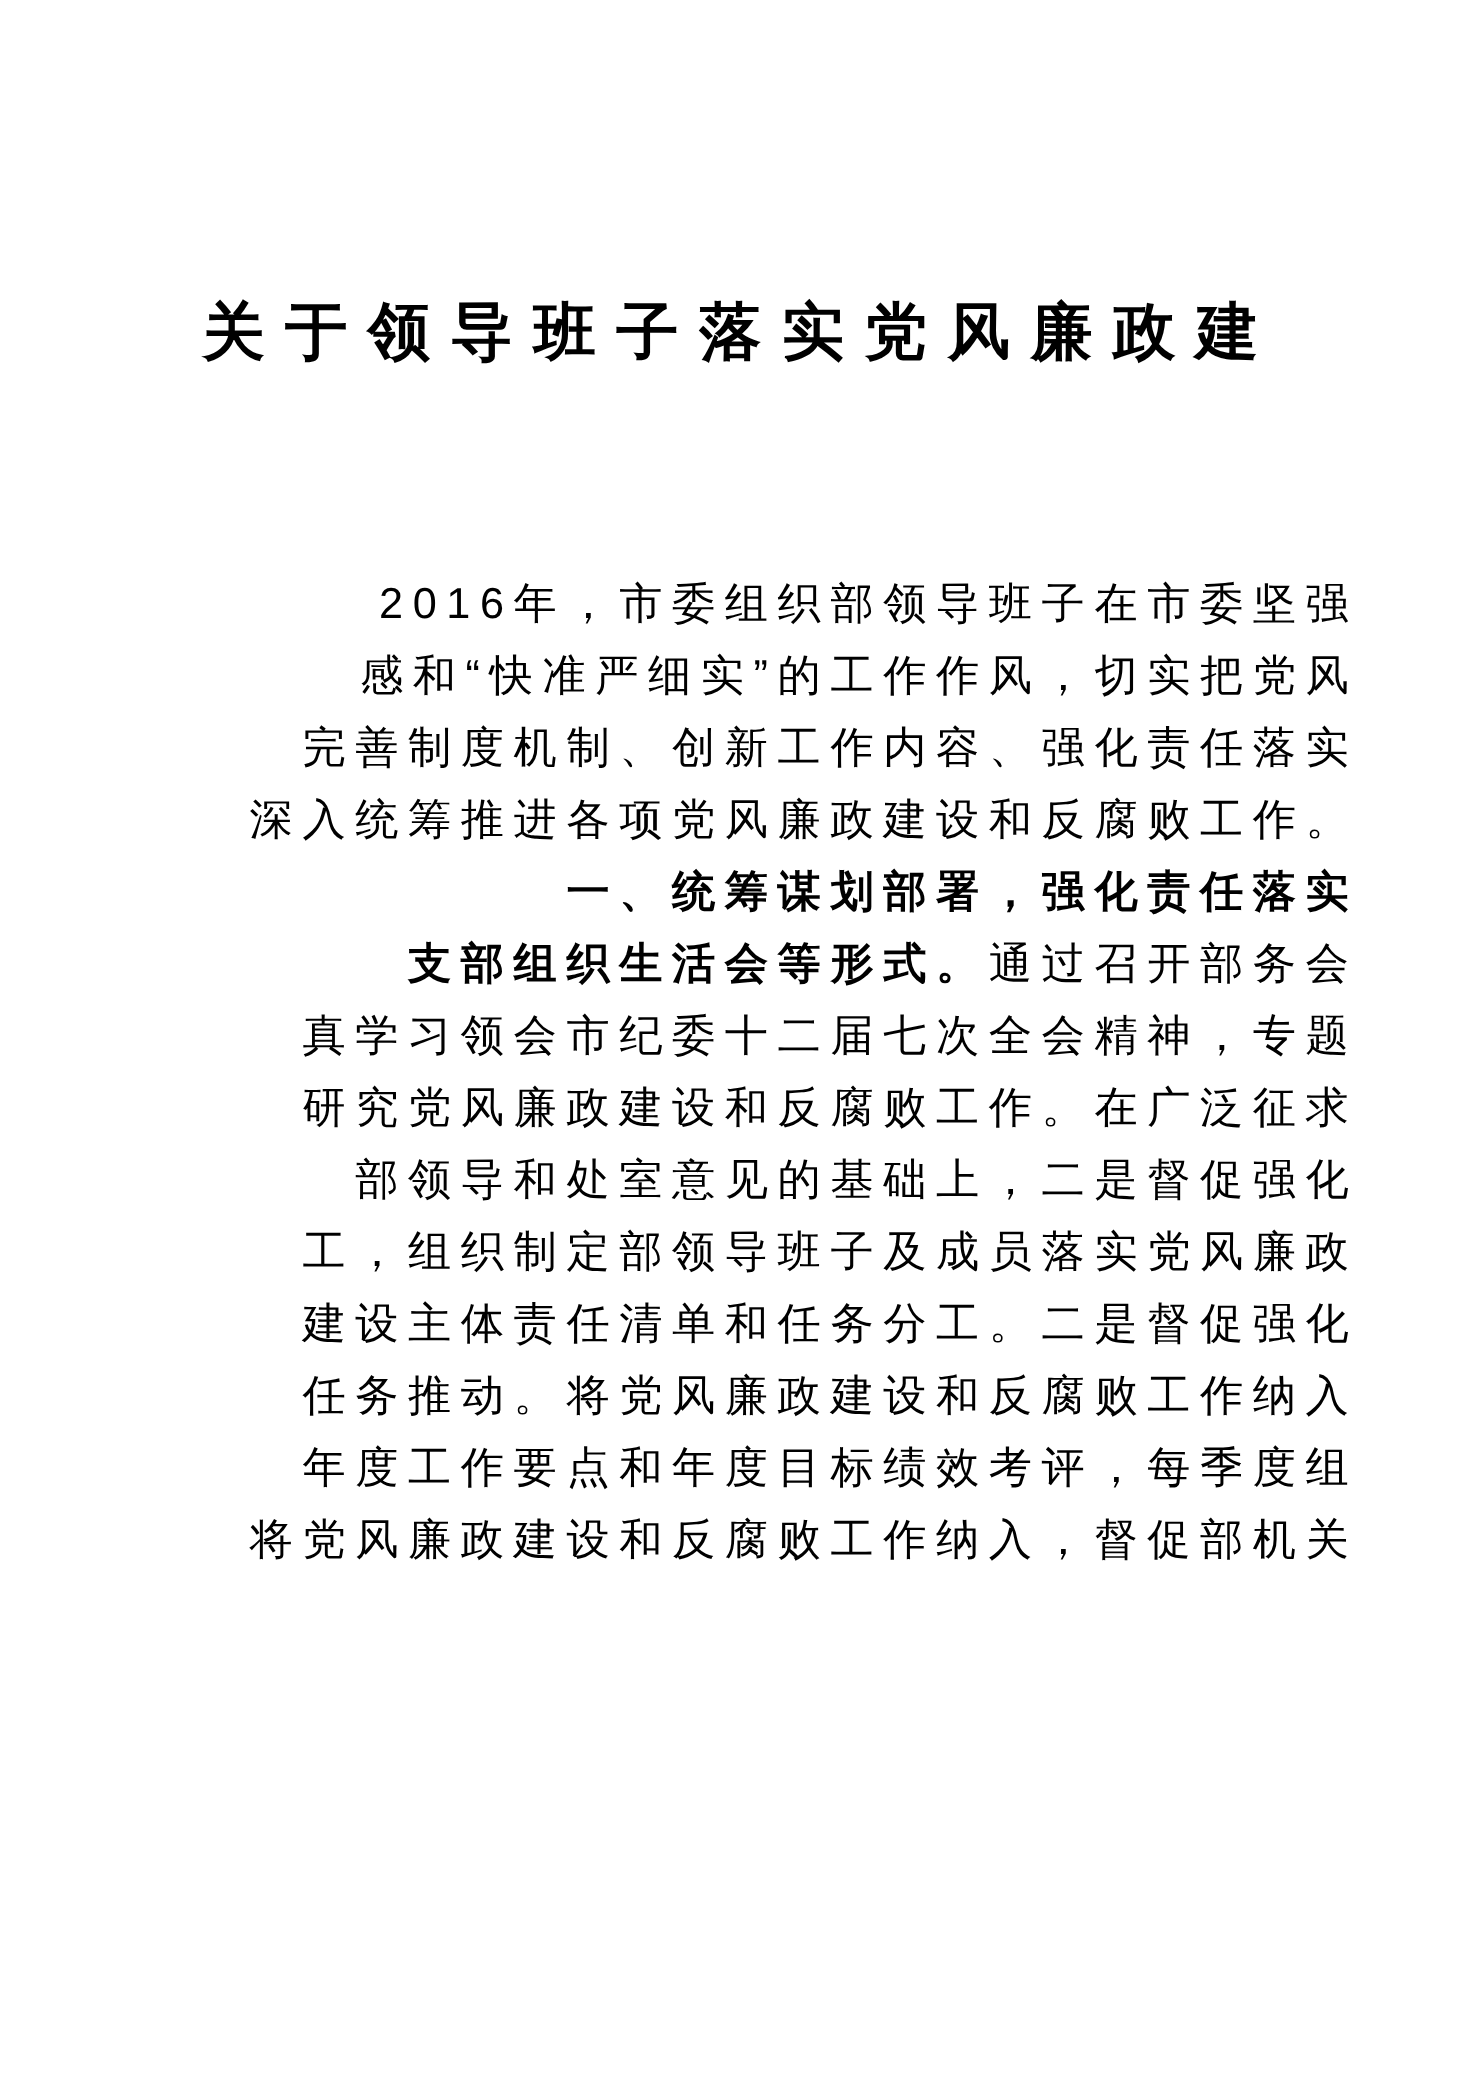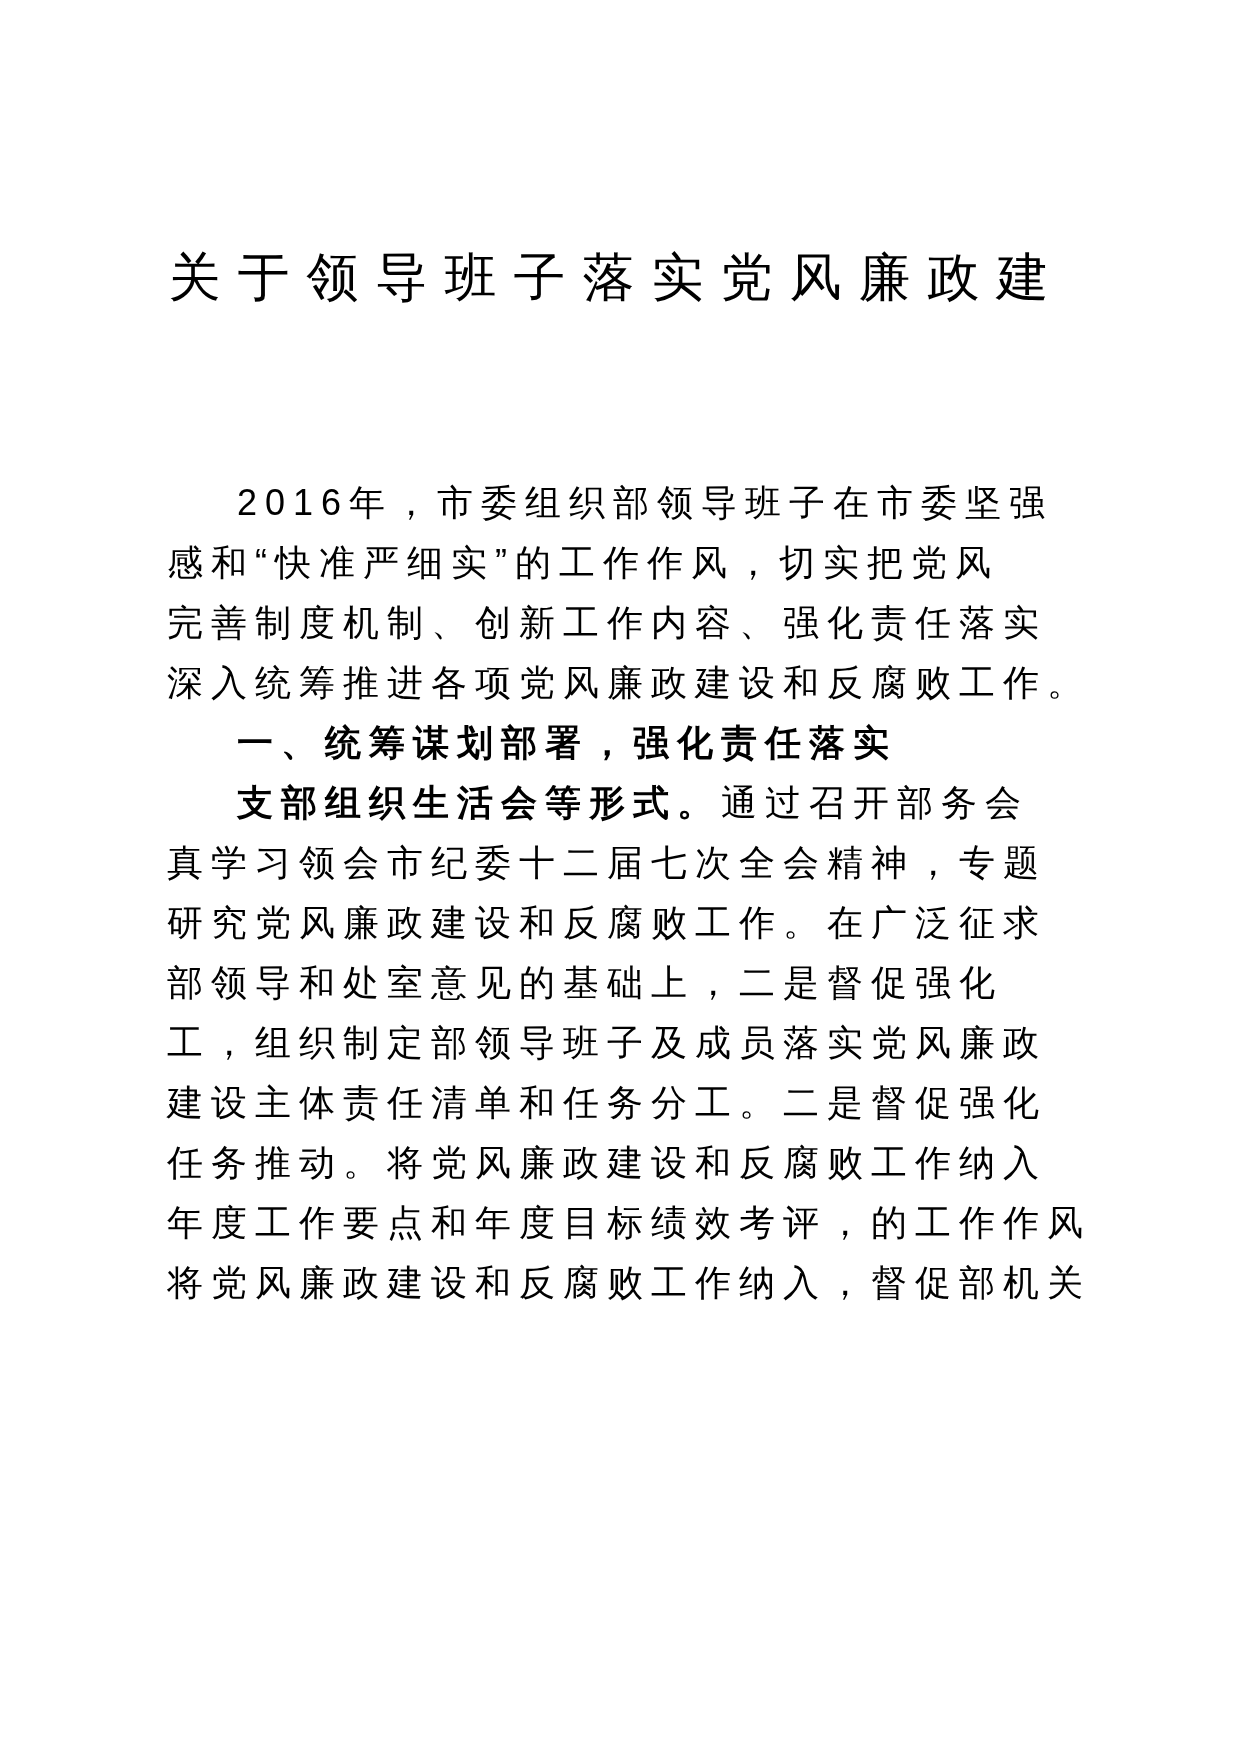--- a/index.html
+++ b/index.html
@@ -15,30 +15,31 @@
   }
   .title-block {
     position: absolute;
     top: 233px;
     left: 0;
     width: 1234px;
     text-align: center;
   }
   .title-line {
     font-size: 52px;
-    font-weight: normal;
+    font-weight: bold;
     line-height: 88px;
     letter-spacing: 17px;
     white-space: nowrap;
   }
   .body-block {
     position: absolute;
     top: 473px;
-    left: 167px;
+    left: 182px;
     width: 950px;
+    text-align: right;
   }
   .line {
     height: 60px;
     line-height: 60px;
     font-size: 36px;
     letter-spacing: 8px;
     white-space: nowrap;
     font-weight: normal;
   }
   .line.indent { padding-left: 70px; }
@@ -66,17 +67,17 @@
     <div class="line indent">
       <span class="bold-run">支部组织生活会等形式。</span><span>通过召开部务会</span>
     </div>
 
     <div class="line">真学习领会市纪委十二届七次全会精神，专题</div>
     <div class="line">研究党风廉政建设和反腐败工作。在广泛征求</div>
     <div class="line">部领导和处室意见的基础上，二是督促强化</div>
     <div class="line">工，组织制定部领导班子及成员落实党风廉政</div>
     <div class="line">建设主体责任清单和任务分工。二是督促强化</div>
     <div class="line">任务推动。将党风廉政建设和反腐败工作纳入</div>
-    <div class="line">年度工作要点和年度目标绩效考评，的工作作风</div>
+    <div class="line">年度工作要点和年度目标绩效考评，每季度组</div>
     <div class="line">将党风廉政建设和反腐败工作纳入，督促部机关</div>
 
   </div>
 </div>
 
 </body></html>

